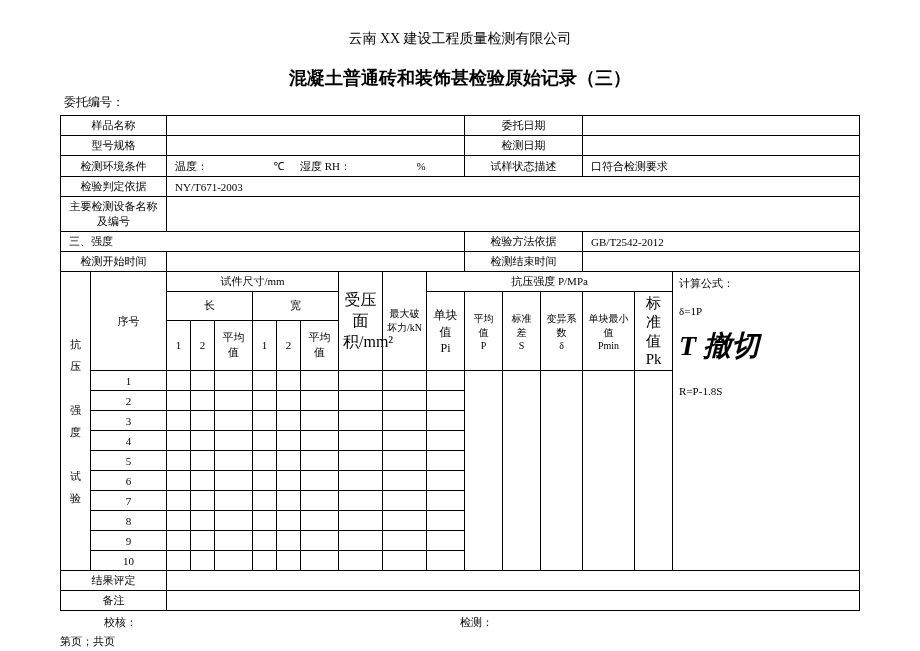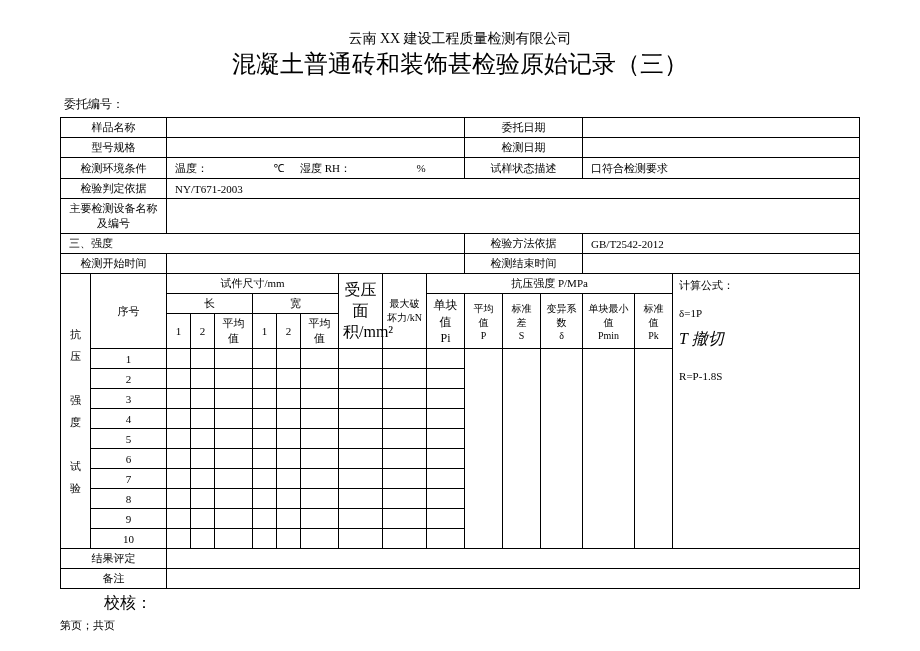--- a/index.html
+++ b/index.html
@@ -7,26 +7,27 @@
       font-family: "SimSun", "宋体", serif;
       font-size: 12px;
       background: #fff;
       color: #000;
       padding: 30px 60px;
       width: 920px;
     }
     .header-company {
       text-align: center;
       font-size: 14px;
-      margin-bottom: 0;
+      margin-bottom: 18px;
     }
     .header-title {
       text-align: center;
-      font-size: 24px;
-      margin-bottom: 16px;
+      font-size: 18px;
+      margin-bottom: 4px;
+      font-weight: bold;
     }
     .meta-row {
       display: flex;
       justify-content: space-between;
       font-size: 12px;
       margin-bottom: 4px;
       padding: 0 4px;
     }
     table {
       border-collapse: collapse;
@@ -43,33 +44,34 @@
       font-weight: normal;
     }
     .left-label { }
     .formula-cell {
       text-align: left;
       vertical-align: top;
       padding: 4px 6px;
       font-style: italic;
     }
     .formula-big {
-      font-size: 16px;
+      font-size: 28px;
       font-style: italic;
       margin: 10px 0;
+      font-weight: bold;
     }
     .formula-small {
       font-size: 11px;
       font-style: normal;
       margin-top: 20px;
     }
     .footer-row {
       display: flex;
       margin-top: 4px;
-      font-size: 16px;
+      font-size: 11px;
       padding: 0 4px;
     }
     .footer-left { width: 50%; }
     .footer-right { width: 50%; }
     .page-num {
       text-align: left;
       font-size: 11px;
       margin-top: 4px;
       padding-right: 4px;
     }
@@ -179,21 +181,21 @@
     <td rowspan="2" style="white-space:pre-line;font-size:12px">单块值
 Pi</td>
     <td rowspan="2" style="white-space:pre-line;font-size:10px">平均值
 P</td>
     <td rowspan="2" style="white-space:pre-line;font-size:10px">标准差
 S</td>
     <td rowspan="2" style="white-space:pre-line;font-size:10px">变异系数
 δ</td>
     <td rowspan="2" style="white-space:pre-line;font-size:10px">单块最小值
 Pmin</td>
-    <td rowspan="2" style="white-space:pre-line;font-size:10px">标准值
+    <td rowspan="2" style="white-space:pre-line;font-size:15px">标准值
 Pk</td>
   </tr>
   <tr>
     <td>1</td>
     <td>2</td>
     <td>平均值</td>
     <td>1</td>
     <td>2</td>
     <td>平均值</td>
   </tr>
@@ -331,14 +333,15 @@
   </tr>
   <tr>
     <td colspan="3">备注</td>
     <td colspan="15"></td>
   </tr>
 </tbody>
   </table>
 
 <div class="footer-row">
   <div class="footer-left" style="padding-left:40px">校核：</div>
+  <div class="footer-right">检测：</div>
 </div>
 <div class="page-num">第页；共页</div>
 
 </body></html>

